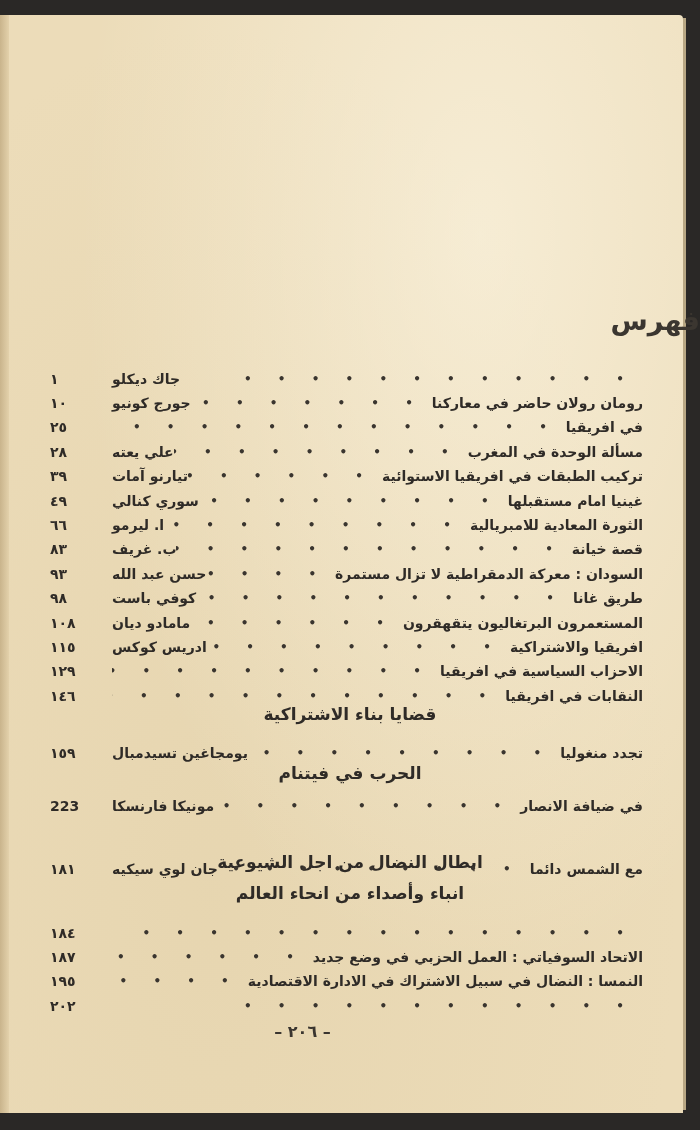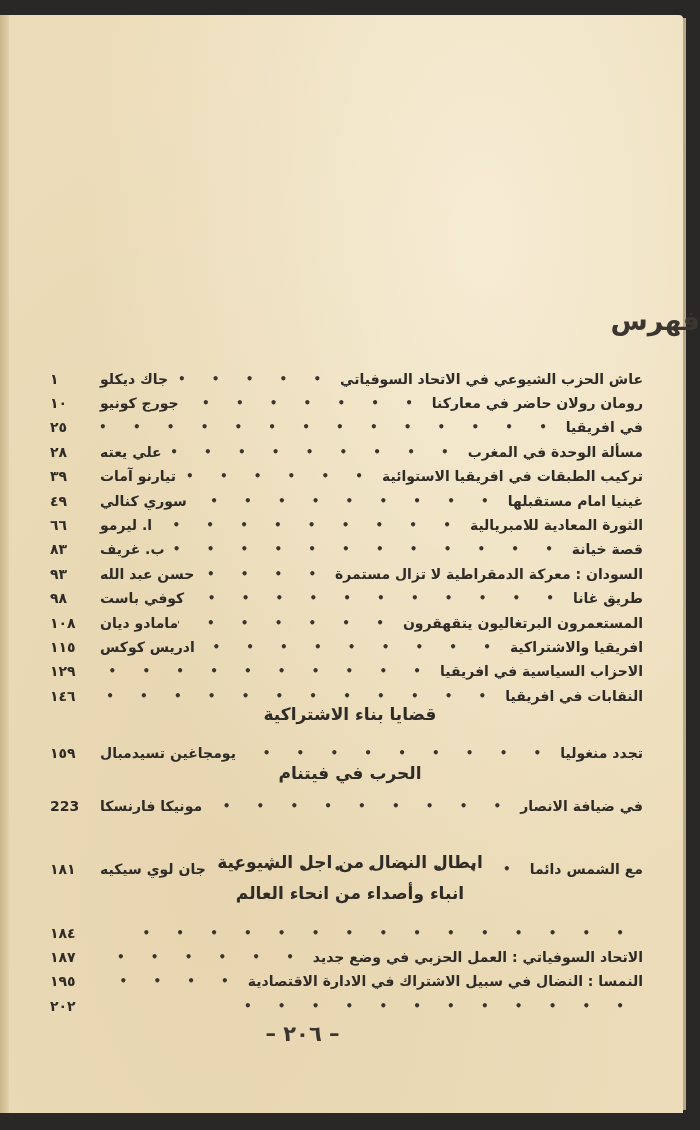--- a/index.html
+++ b/index.html
@@ -31,47 +31,46 @@
   .row {
     position:absolute; left:50px; width:593px; height:22px;
     direction:rtl; color:#2f2b27; font-size:14px; font-weight:bold;
     display:flex; align-items:center;
   }
   .row .t { white-space:nowrap; }
   .row .dots {
     flex:1; overflow:hidden; white-space:nowrap; letter-spacing:11px;
     color:#3a352f; font-size:12px; padding:0 8px; text-align:right;
   }
-  .row .a { white-space:nowrap; min-width:0; }
+  .row .a { white-space:nowrap; margin-left:12px; min-width:0; }
   .row .p {
     width:50px; text-align:left; white-space:nowrap; font-size:14px;
     direction:ltr; order:99;
   }
   .heading {
     position:absolute; left:0; width:700px; text-align:center; direction:rtl;
     font-size:17px; font-weight:bold; color:#2f2b27;
   }
   .folio {
     position:absolute; left:0; top:1022px; width:605px; text-align:center;
-    font-size:21px; font-weight:bold; color:#3a352f; direction:rtl;
+    font-size:16px; font-weight:bold; color:#3a352f; direction:rtl;
   }
 </style>
 </head>
 <body>
 
 <div class="spine"></div>
 <div class="page"></div>
 <div class="edge"></div>
 
 <div class="title">فهرس</div>
 
 <div class="rows">
 
   <div class="row" style="top:368px">
-    <span class="t">عاش الحزب الشيوعي في الاتحاد السوفياتي</span>
     <span class="dots">• • • • • • • • • • • •</span>
     <span class="a">جاك ديكلو</span>
     <span class="p">١</span>
   </div>
   <div class="row" style="top:392px">
     <span class="t">رومان رولان حاضر في معاركنا</span>
     <span class="dots">• • • • • • • • • • • • • • •</span>
     <span class="a">جورج كونيو</span>
     <span class="p">١٠</span>
   </div>

